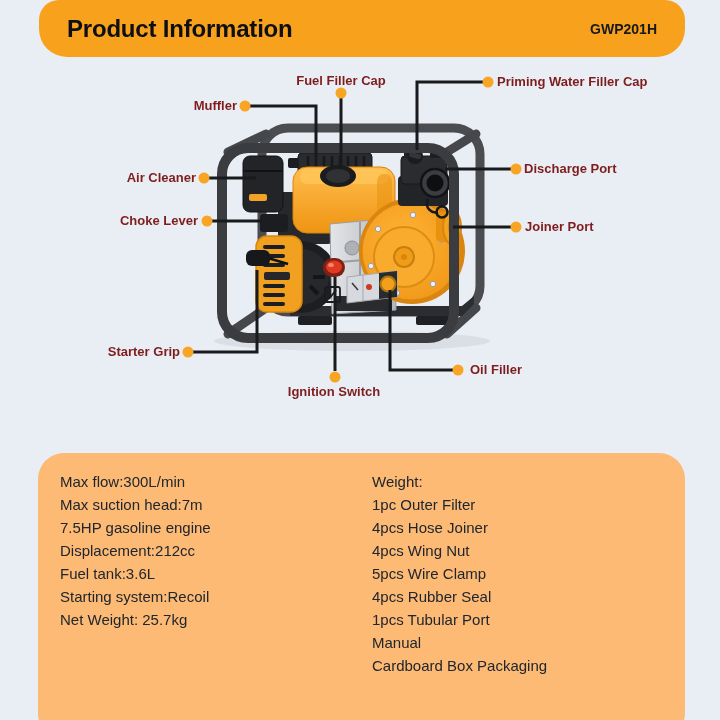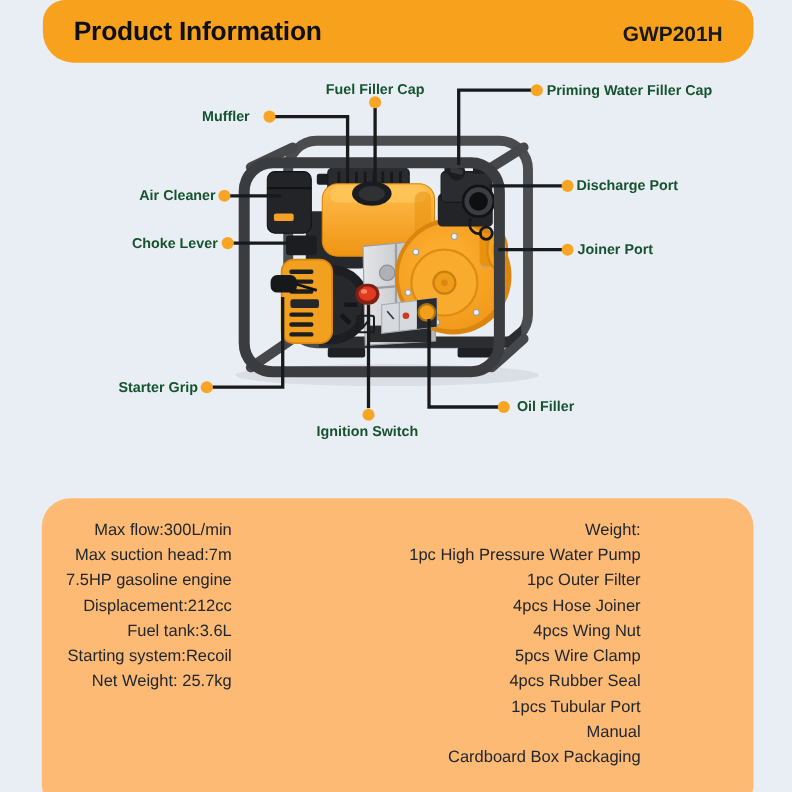--- a/index.html
+++ b/index.html
@@ -1,33 +1,33 @@
 <!DOCTYPE html>
 <html><head>
 <meta charset="utf-8">
 <style>
   html,body{margin:0;padding:0;width:720px;height:720px;}
   body{background:#E9EDF4;font-family:"Liberation Sans",sans-serif;overflow:hidden;}
-  .page{position:relative;width:720px;height:711px;text-align:right;}
+  .page{position:relative;width:720px;height:711px;}
 
   
   .header{position:absolute;left:39px;top:0;width:646px;height:57px;
           background:#F7A11C;border-radius:20px 20px 28px 28px;}
   .header h1{position:absolute;left:28px;top:15px;margin:0;font-size:24px;
              font-weight:800;letter-spacing:-0.2px;color:#0E0F12;}
-  .model{position:absolute;right:28px;top:21px;font-size:19px;font-weight:600;color:#17181A;}
+  .model{position:absolute;right:28px;top:21px;font-size:14px;font-weight:600;color:#17181A;}
 
   
   svg.illus{position:absolute;left:0;top:0;pointer-events:none;}
 
   
-  .callout{position:absolute;font-size:13px;font-weight:700;color:#14532d;
+  .callout{position:absolute;font-size:13px;font-weight:700;color:#7f1d1d;
            white-space:nowrap;line-height:14px;}
   .c-fuel{left:341px;top:74px;transform:translateX(-50%);}
-  .c-muffler{left:227px;top:99px;transform:translateX(-100%);}
+  .c-muffler{left:237px;top:99px;transform:translateX(-100%);}
   .c-air{left:196px;top:171px;transform:translateX(-100%);}
   .c-choke{left:198px;top:214px;transform:translateX(-100%);}
   .c-starter{left:180px;top:345px;transform:translateX(-100%);}
   .c-ignition{left:334px;top:385px;transform:translateX(-50%);}
   .c-priming{left:497px;top:75px;}
   .c-discharge{left:524px;top:162px;}
   .c-suction{left:525px;top:220px;}
   .c-oil{left:470px;top:363px;}
 
   
@@ -258,21 +258,20 @@
       <div>Max flow:300L/min</div>
       <div>Max suction head:7m</div>
       <div>7.5HP gasoline engine</div>
       <div>Displacement:212cc</div>
       <div>Fuel tank:3.6L</div>
       <div>Starting system:Recoil</div>
       <div>Net Weight: 25.7kg</div>
     </div>
     <div class="col col-right">
       <div>Weight:</div>
-      <div>1pc High Pressure Water Pump</div>
       <div>1pc Outer Filter</div>
       <div>4pcs Hose Joiner</div>
       <div>4pcs Wing Nut</div>
       <div>5pcs Wire Clamp</div>
       <div>4pcs Rubber Seal</div>
       <div>1pcs Tubular Port</div>
       <div>Manual</div>
       <div>Cardboard Box Packaging</div>
     </div>
   </div>

